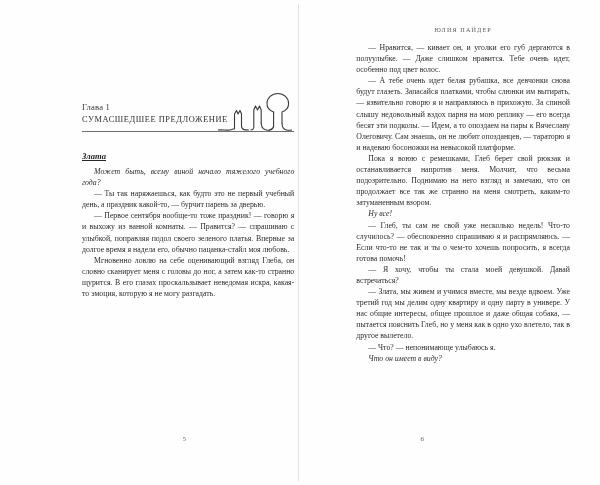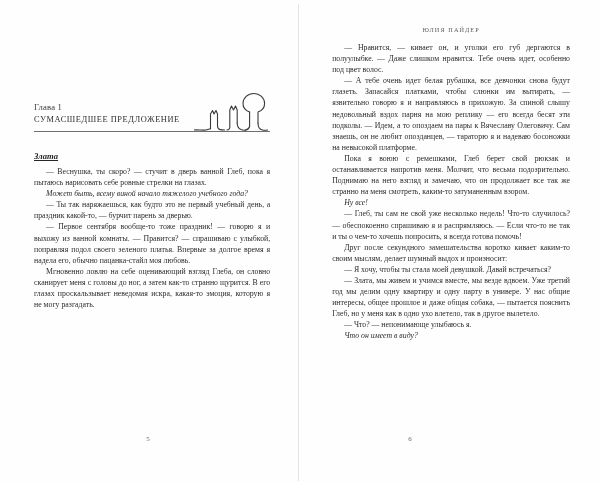--- a/index.html
+++ b/index.html
@@ -28,21 +28,21 @@
     bottom: 4px;
     width: 1px;
     background: #e3e3e3;
   }
   .page {
     position: relative;
     width: 357px;
     height: 485px;
     box-sizing: border-box;
   }
-  .page-left  { padding: 0 30px 0 34px; }
+  .page-left  { padding: 0 30px 0 34px; margin-left: 48px; }
   .page-right { padding: 0 30px 0 32px; }
 
   
   .running-head {
     text-align: center;
     font-size: 6.2px;
     letter-spacing: 1.1px;
     color: #5b5b5b;
     margin-top: 26px;
     height: 10px;
@@ -153,41 +153,39 @@
             <path d="M55.6 22 C51.5 20.6 49 17.5 49 13.5 C49 8 53.8 3.5 59.8 3.5 C65.8 3.5 70.6 8 70.6 13.5 C70.6 17.5 68 20.6 64 22 L64 33"></path>
             <path d="M64 33 C64 36.5 65.8 39.5 68.5 40 C70.5 40.4 72.2 40.2 74 40"></path>
           </g>
         </svg>
       </div>
     </div>
 
     <div class="scene-name">Злата</div>
 
     <div class="body-left">
-      <p class="para">— Веснушка, ты скоро? — стучит в дверь ванной Глеб, пока я пытаюсь нарисовать себе ровные стрелки на глазах.</p>
       <p class="para italic">Может быть, всему виной начало тяжелого учебного года?</p>
       <p class="para">— Ты так наряжаешься, как будто это не первый учебный день, а праздник какой-то, — бурчит парень за дверью.</p>
       <p class="para">— Первое сентября вообще-то тоже праздник! — говорю я и выхожу из ванной комнаты. — Правится? — спрашиваю с улыбкой, поправляя подол своего зеленого платья. Впервые за долгое время я надела его, обычно пацанка-стайл моя любовь.</p>
       <p class="para">Мгновенно ловлю на себе оценивающий взгляд Глеба, он словно сканирует меня с головы до ног, а затем как-то странно щурится. В его глазах проскальзывает неведомая искра, какая-то эмоция, которую я не могу разгадать.</p>
     </div>
 
     <div class="folio">5</div>
   </div>
 
   <div class="page page-right">
 
     <div class="running-head">ЮЛИЯ ПАЙДЕР</div>
 
     <div class="body-right">
       <p class="para">— Нравится, — кивает он, и уголки его губ дергаются в полуулыбке. — Даже слишком нравится. Тебе очень идет, особенно под цвет волос.</p>
       <p class="para">— А тебе очень идет белая рубашка, все девчонки снова будут глазеть. Запасайся платками, чтобы слюнки им вытирать, — язвительно говорю я и направляюсь в прихожую. За спиной слышу недовольный вздох парня на мою реплику — его всегда бесят эти подколы. — Идем, а то опоздаем на пары к Вячеславу Олеговичу. Сам знаешь, он не любит опозданцев, — тараторю я и надеваю босоножки на невысокой платформе.</p>
       <p class="para">Пока я воюю с ремешками, Глеб берет свой рюкзак и останавливается напротив меня. Молчит, что весьма подозрительно. Поднимаю на него взгляд и замечаю, что он продолжает все так же странно на меня смотреть, каким-то затуманенным взором.</p>
       <p class="para italic">Ну все!</p>
       <p class="para">— Глеб, ты сам не свой уже несколько недель! Что-то случилось? — обеспокоенно спрашиваю я и распрямляюсь. — Если что-то не так и ты о чем-то хочешь попросить, я всегда готова помочь!</p>
-      <p class="para">Друг после секундного замешательства коротко кивает каким-то своим мыслям, делает шумный выдох и произносит:</p>
       <p class="para">— Я хочу, чтобы ты стала моей девушкой. Давай встречаться?</p>
       <p class="para">— Злата, мы живем и учимся вместе, мы везде вдвоем. Уже третий год мы делим одну квартиру и одну парту в универе. У нас общие интересы, общее прошлое и даже общая собака, — пытается пояснить Глеб, но у меня как в одно ухо влетело, так в другое вылетело.</p>
       <p class="para">— Что? — непонимающе улыбаюсь я.</p>
       <p class="para italic">Что он имеет в виду?</p>
     </div>
 
     <div class="folio">6</div>
   </div>
 
 </div>

